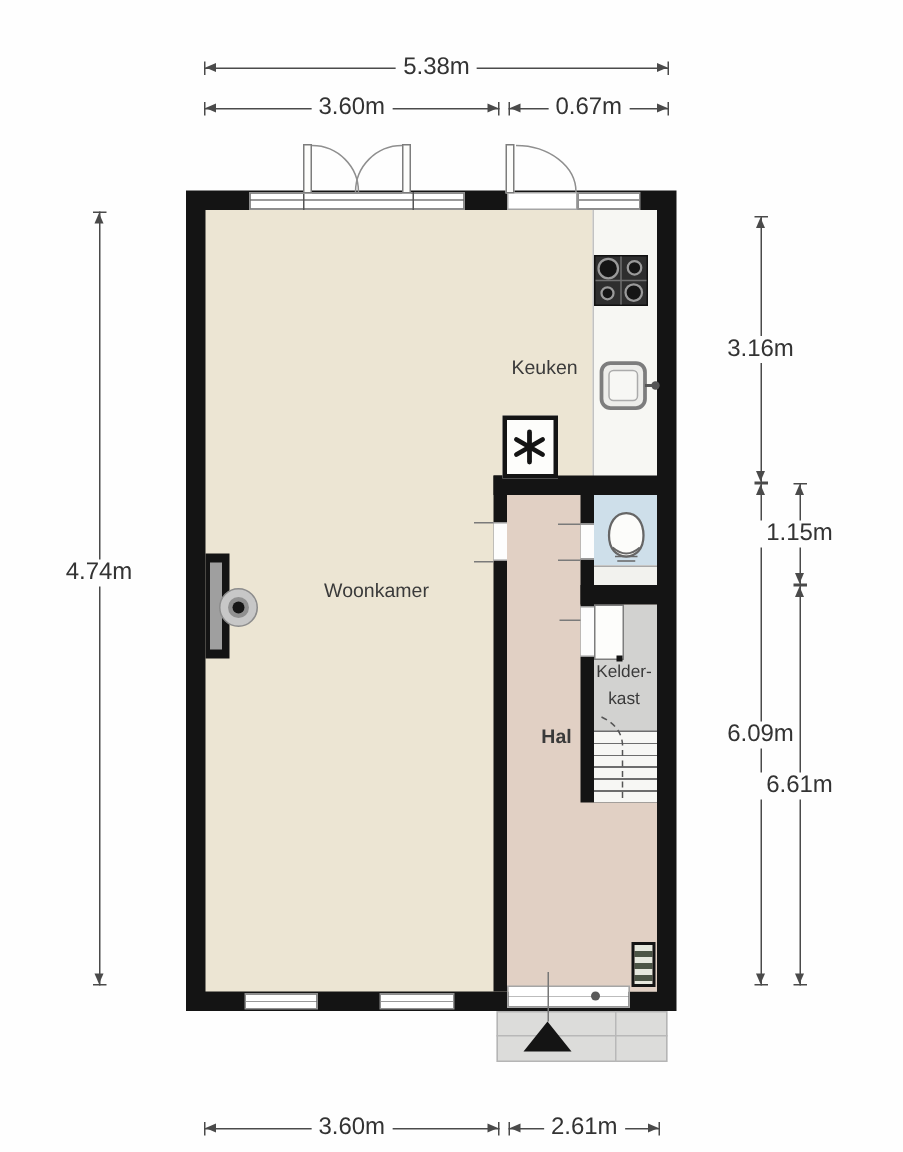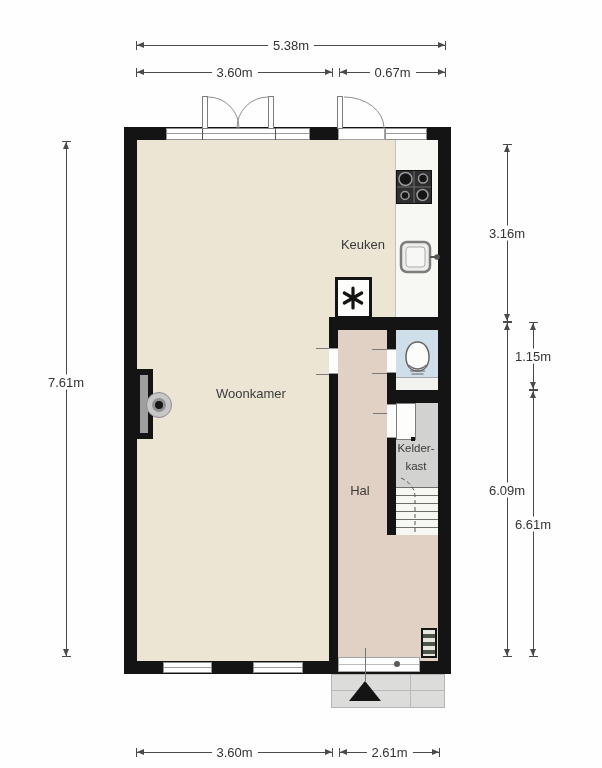--- a/index.html
+++ b/index.html
@@ -21,21 +21,21 @@
   .dline-h{position:absolute;left:0;right:0;top:0;height:1px;background:#4a4a4a;}
   .dline-v{position:absolute;top:0;bottom:0;left:0;width:1px;background:#4a4a4a;}
   .tick-h{position:absolute;width:1px;height:9px;top:-4px;background:#4a4a4a;}
   .tick-v{position:absolute;height:1px;width:9px;left:-4px;background:#4a4a4a;}
   .t-l{left:0}.t-r{right:0}.t-t{top:0}.t-b{bottom:0}
   .arr{position:absolute;width:0;height:0;}
   .a-l{left:1px;top:-3px;border-top:3px solid transparent;border-bottom:3px solid transparent;border-right:7px solid #4a4a4a;}
   .a-r{right:1px;top:-3px;border-top:3px solid transparent;border-bottom:3px solid transparent;border-left:7px solid #4a4a4a;}
   .a-t{top:1px;left:-3px;border-left:3px solid transparent;border-right:3px solid transparent;border-bottom:7px solid #4a4a4a;}
   .a-b{bottom:1px;left:-3px;border-left:3px solid transparent;border-right:3px solid transparent;border-top:7px solid #4a4a4a;}
-  .dlabel{position:absolute;background:#fefefe;padding:0 5px;font-size:13px;white-space:nowrap;color:#333;}
+  .dlabel{position:absolute;background:#fefefe;padding:0 5px;font-size:16px;white-space:nowrap;color:#333;}
   .dlabel-h{left:50%;top:0;transform:translate(-50%,-50%);}
   .dlabel-v{left:0;top:50%;transform:translate(-50%,-50%);}
   .roomlabel{position:absolute;font-size:13px;color:#3a3a3a;text-align:center;}
   .circle{position:absolute;border-radius:50%;}
 </style>
 </head>
 <body>
 
 <div id="canvas">
 
@@ -134,21 +134,21 @@
   <div class="circle" style="left:394px;top:661px;width:6px;height:6px;background:#5a5a5a;"></div>
 
   <div class="abs" style="left:331px;top:674px;width:114px;height:34px;background:#dcdcda;border:1px solid #b5b5b5;box-sizing:border-box;"></div>
   <div class="tickline" style="left:331px;top:690px;width:114px;height:1px;background:#b8b8b8;"></div>
   <div class="tickline" style="left:410px;top:674px;width:1px;height:34px;background:#b8b8b8;"></div>
   <div class="tickline" style="left:365px;top:648px;width:1px;height:33px;background:#777;"></div>
   <div class="abs" style="left:349px;top:681px;width:0;height:0;border-left:16px solid transparent;border-right:16px solid transparent;border-bottom:20px solid #141414;"></div>
 
   <div class="roomlabel" style="left:201px;top:386px;width:100px;">Woonkamer</div>
   <div class="roomlabel" style="left:328px;top:206px;width:70px;margin-top:31px;">Keuken</div>
-  <div class="roomlabel" style="left:341px;top:483px;width:38px;">Hal</div>
+  <div class="roomlabel" style="left:352px;top:483px;width:38px;font-weight:bold;">Hal</div>
   <div class="roomlabel" style="left:394px;top:442px;width:44px;font-size:11.5px;">Kelder-</div>
   <div class="roomlabel" style="left:394px;top:460px;width:44px;font-size:11.5px;">kast</div>
 
   <div class="dim" style="left:136px;top:45px;width:310px;height:0;">
     <div class="dline-h"></div>
       <div class="tick-h t-l"></div>
       <div class="tick-h t-r"></div>
     <div class="arr a-l"></div>
       <div class="arr a-r"></div>
     <span class="dlabel dlabel-h">5.38m</span>
@@ -169,21 +169,21 @@
       <div class="arr a-r"></div>
     <span class="dlabel dlabel-h">0.67m</span>
   </div>
 
   <div class="dim" style="left:66px;top:141px;width:0;height:516px;">
     <div class="dline-v"></div>
       <div class="tick-v t-t"></div>
       <div class="tick-v t-b"></div>
     <div class="arr a-t"></div>
       <div class="arr a-b"></div>
-    <span class="dlabel dlabel-v" style="top:241px;">7.61m</span>
+    <span class="dlabel dlabel-v" style="top:241px;">4.74m</span>
   </div>
 
   <div class="dim" style="left:507px;top:144px;width:0;height:178px;">
     <div class="dline-v"></div>
       <div class="tick-v t-t"></div>
       <div class="tick-v t-b"></div>
     <div class="arr a-t"></div>
       <div class="arr a-b"></div>
     <span class="dlabel dlabel-v">3.16m</span>
   </div>

